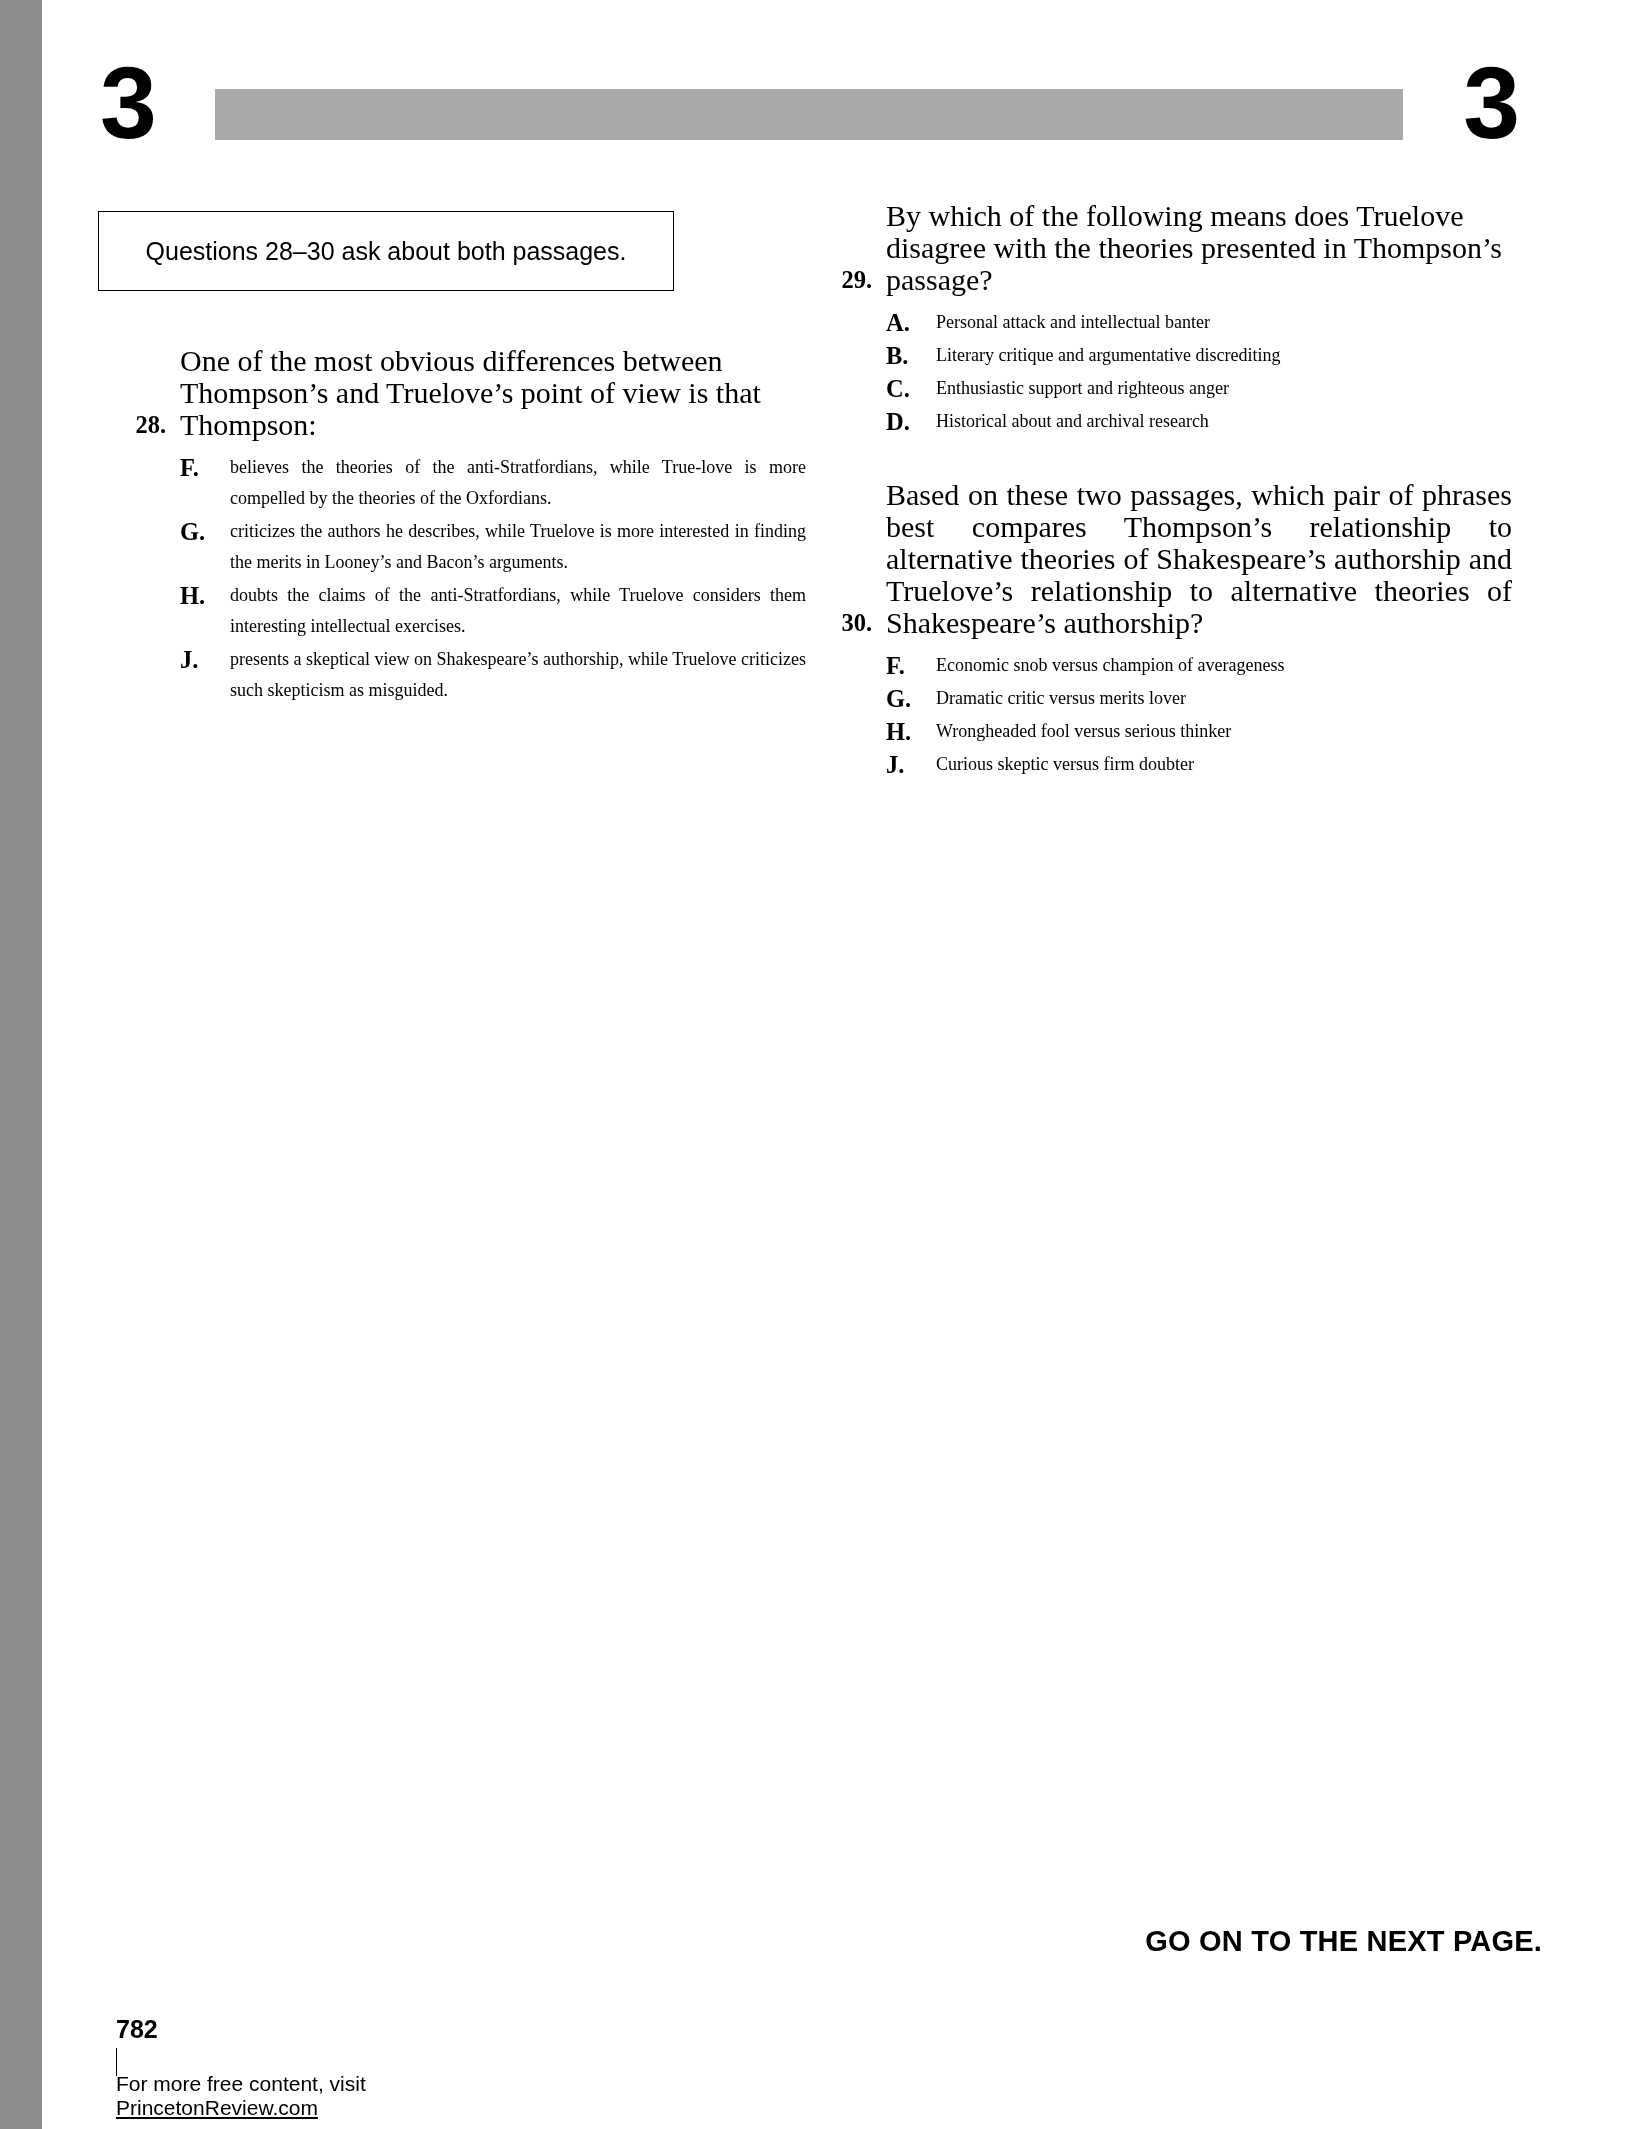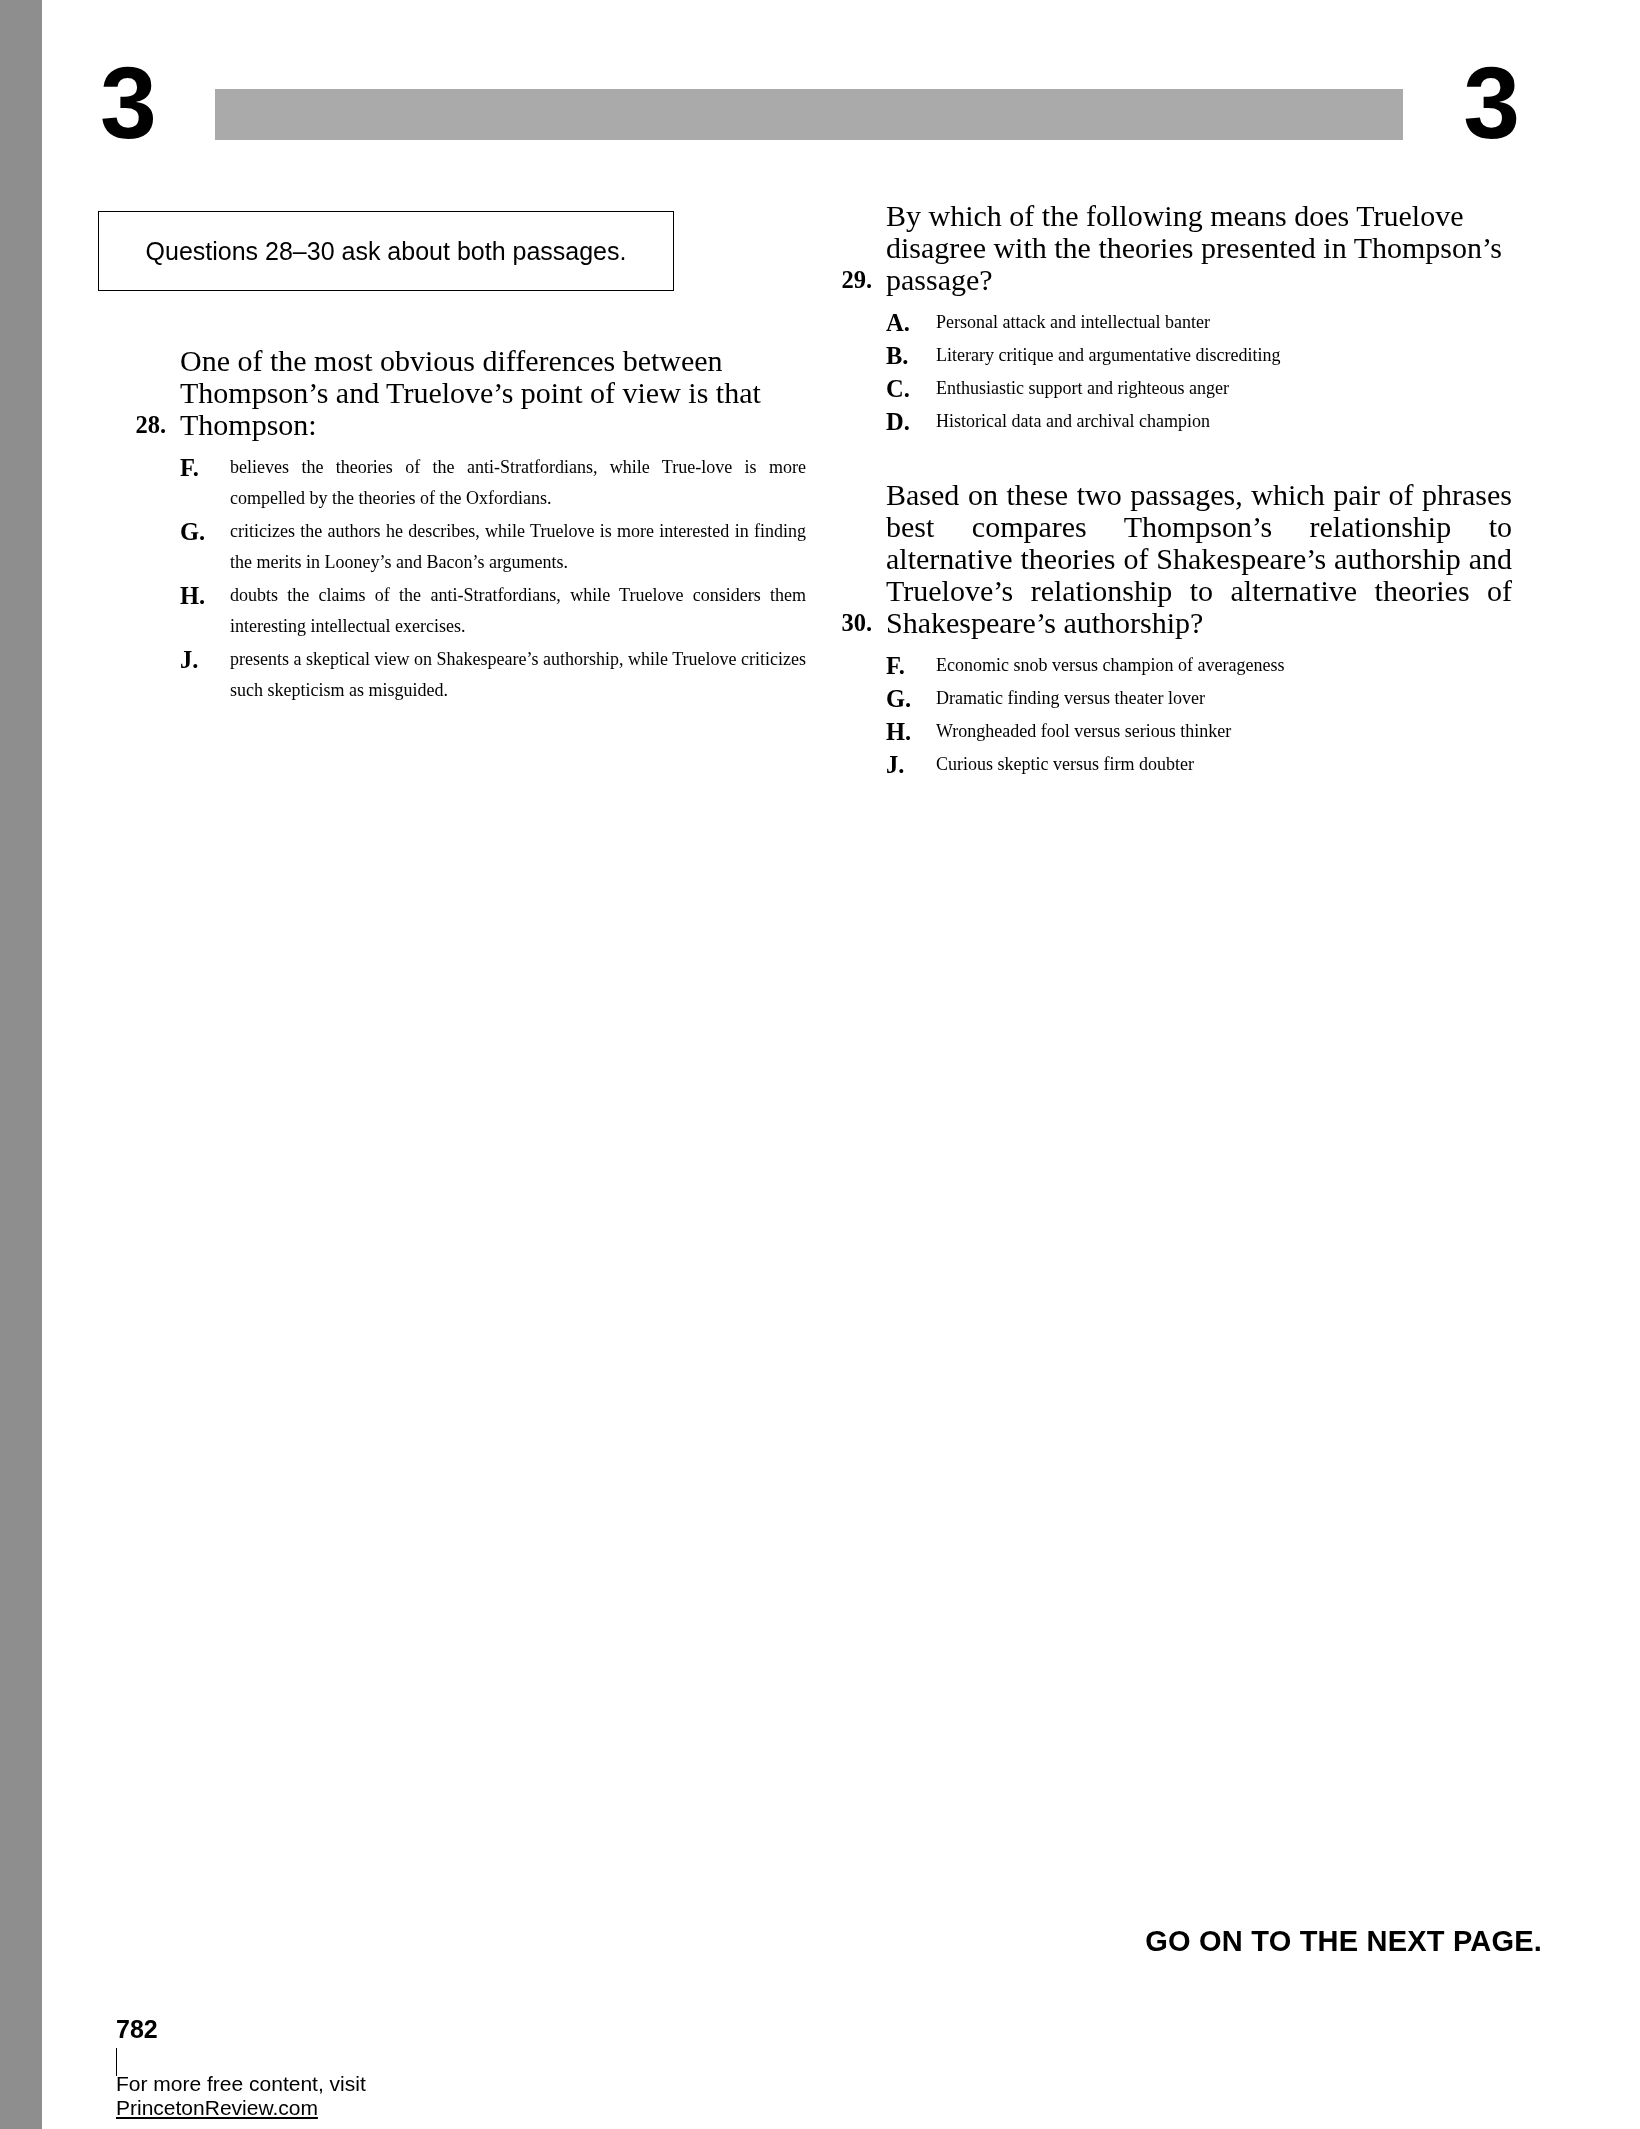--- a/index.html
+++ b/index.html
@@ -230,38 +230,38 @@
         <div class="choice">
           <div class="choice-letter">B.</div>
           <div class="choice-text nojustify">Literary critique and argumentative discrediting</div>
         </div>
         <div class="choice">
           <div class="choice-letter">C.</div>
           <div class="choice-text nojustify">Enthusiastic support and righteous anger</div>
         </div>
         <div class="choice">
           <div class="choice-letter">D.</div>
-          <div class="choice-text nojustify">Historical data and archival champion</div>
+          <div class="choice-text nojustify">Historical about and archival research</div>
         </div>
       </div>
     </div>
 
     <div class="question">
       <div class="q-head">
         <div class="q-num">30.</div>
         <div class="q-stem">Based on these two passages, which pair of phrases best compares Thompson’s relationship to alternative theories of Shakespeare’s authorship and Truelove’s relationship to alternative theories of Shakespeare’s authorship?</div>
       </div>
       <div class="choices">
         <div class="choice">
           <div class="choice-letter">F.</div>
           <div class="choice-text nojustify">Economic snob versus champion of averageness</div>
         </div>
         <div class="choice">
           <div class="choice-letter">G.</div>
-          <div class="choice-text nojustify">Dramatic finding versus theater lover</div>
+          <div class="choice-text nojustify">Dramatic critic versus merits lover</div>
         </div>
         <div class="choice">
           <div class="choice-letter">H.</div>
           <div class="choice-text nojustify">Wrongheaded fool versus serious thinker</div>
         </div>
         <div class="choice">
           <div class="choice-letter">J.</div>
           <div class="choice-text nojustify">Curious skeptic versus firm doubter</div>
         </div>
       </div>

